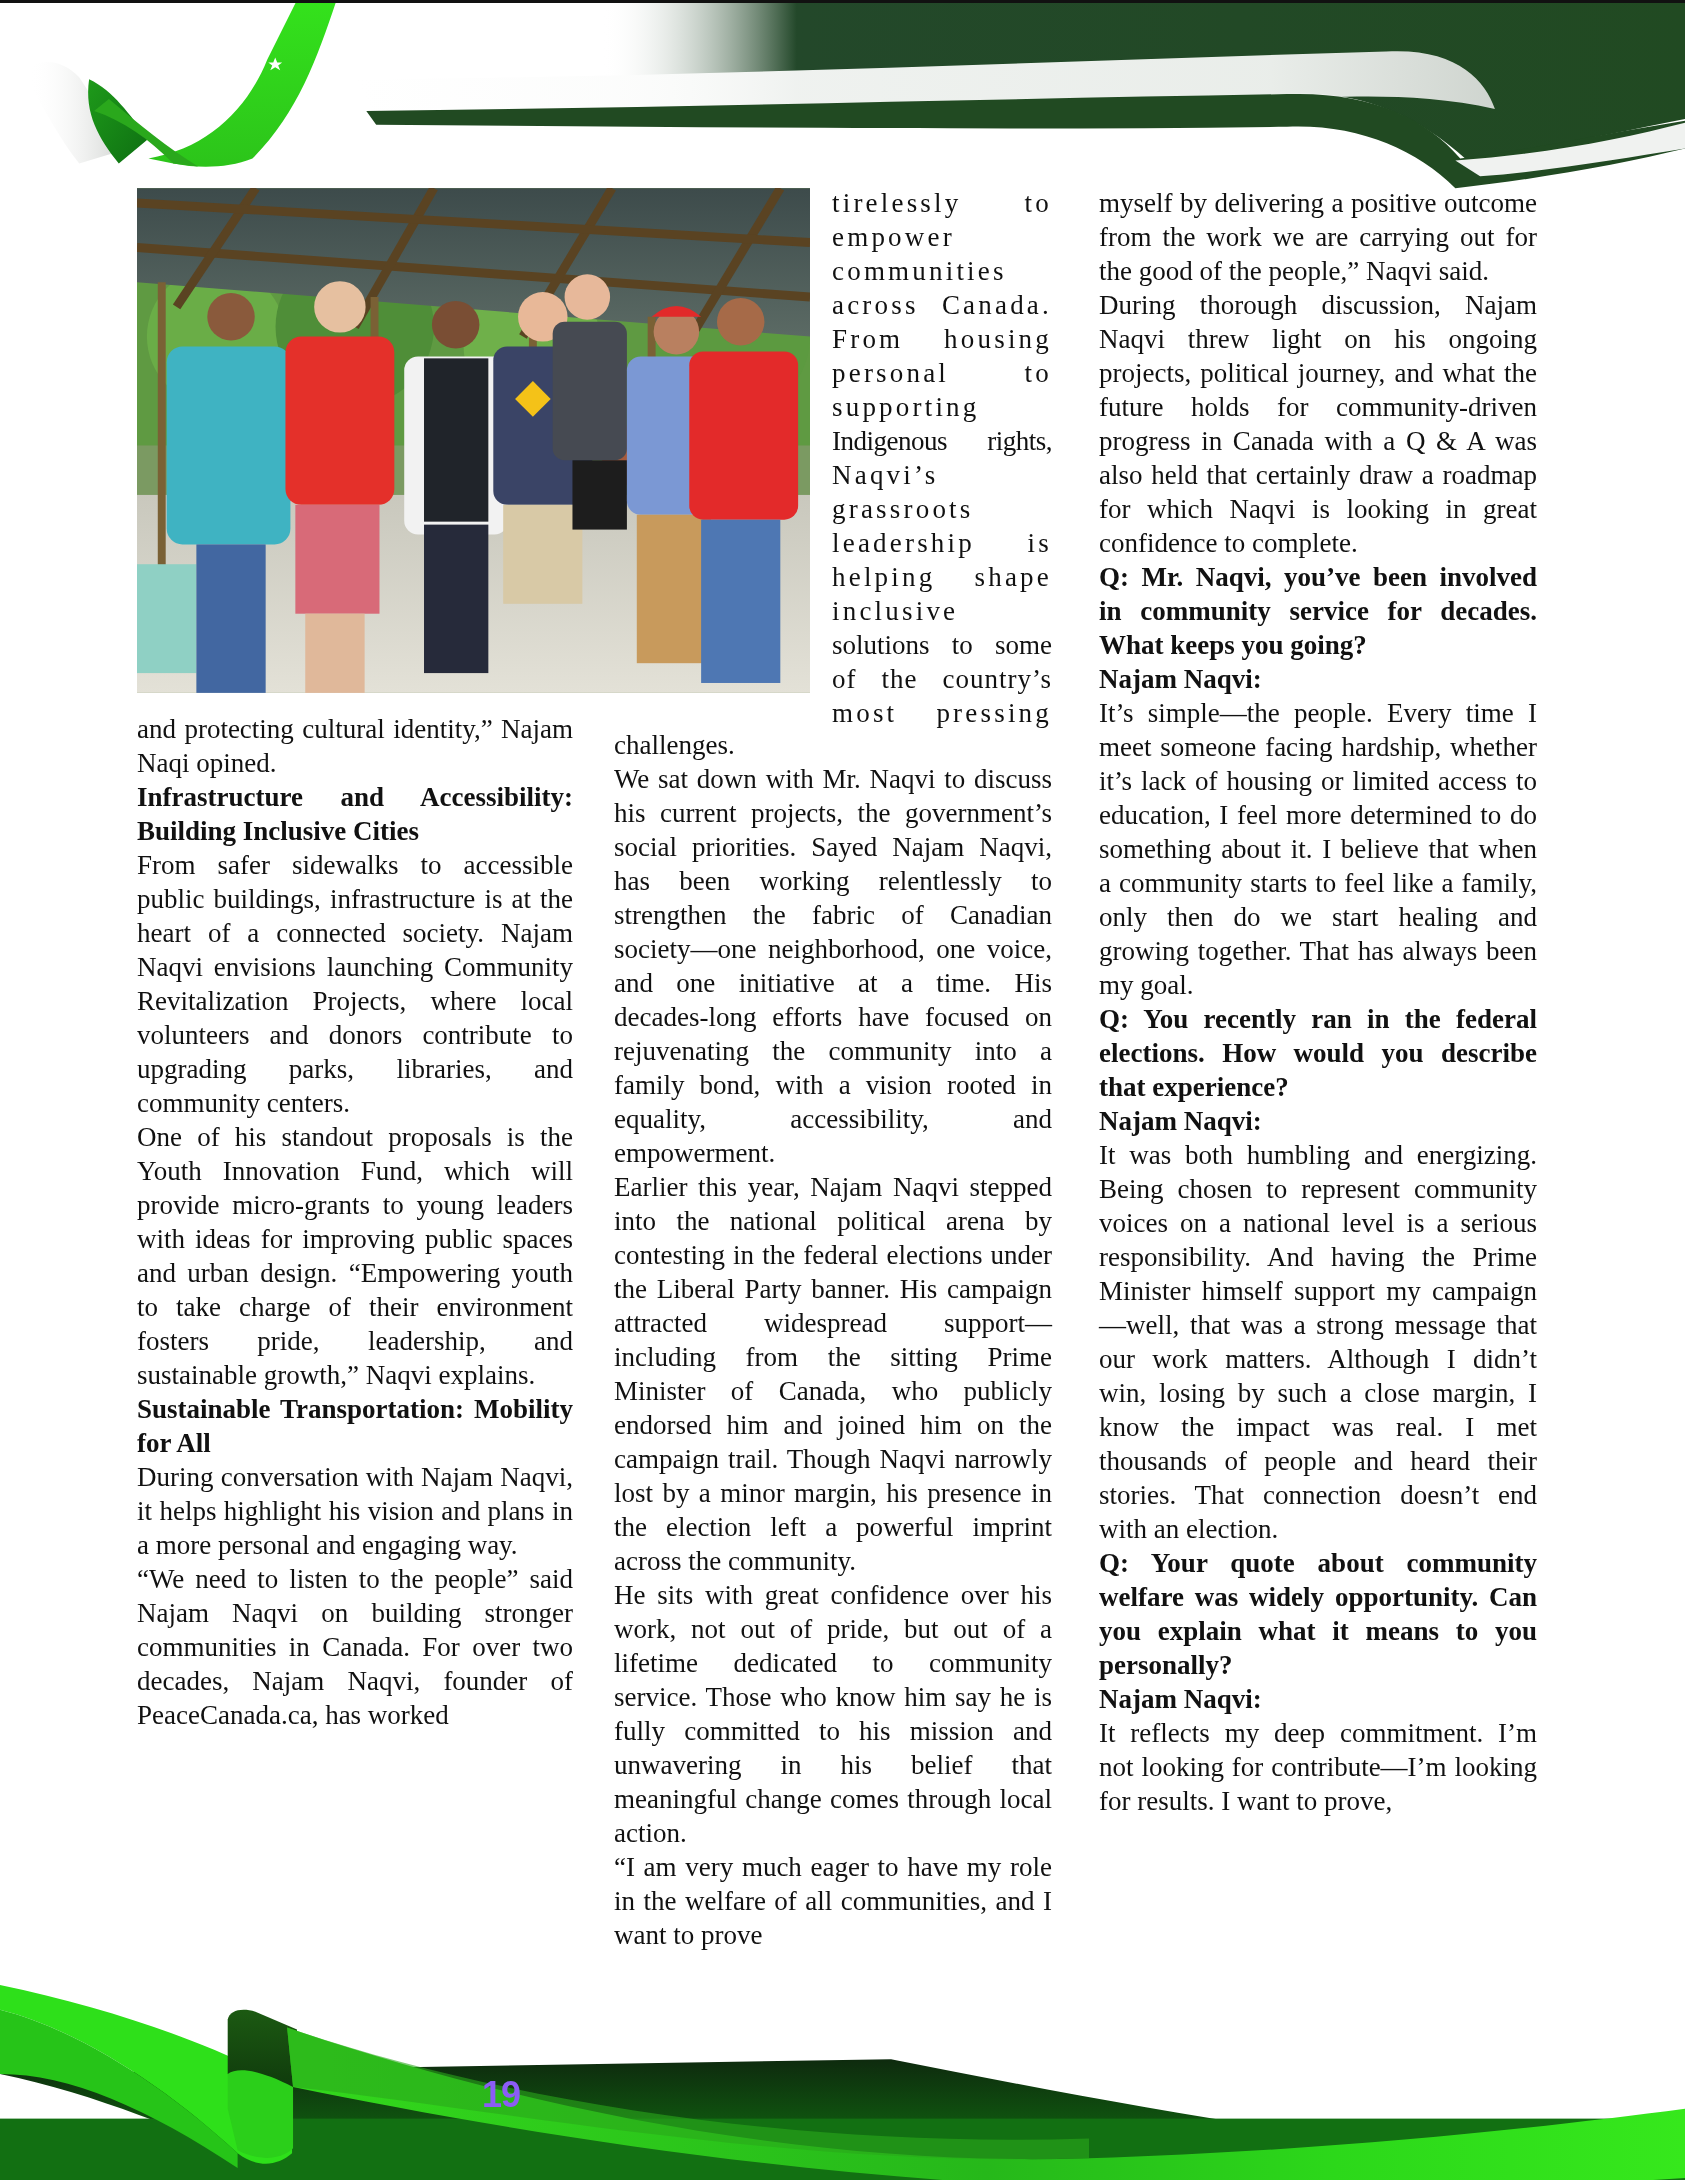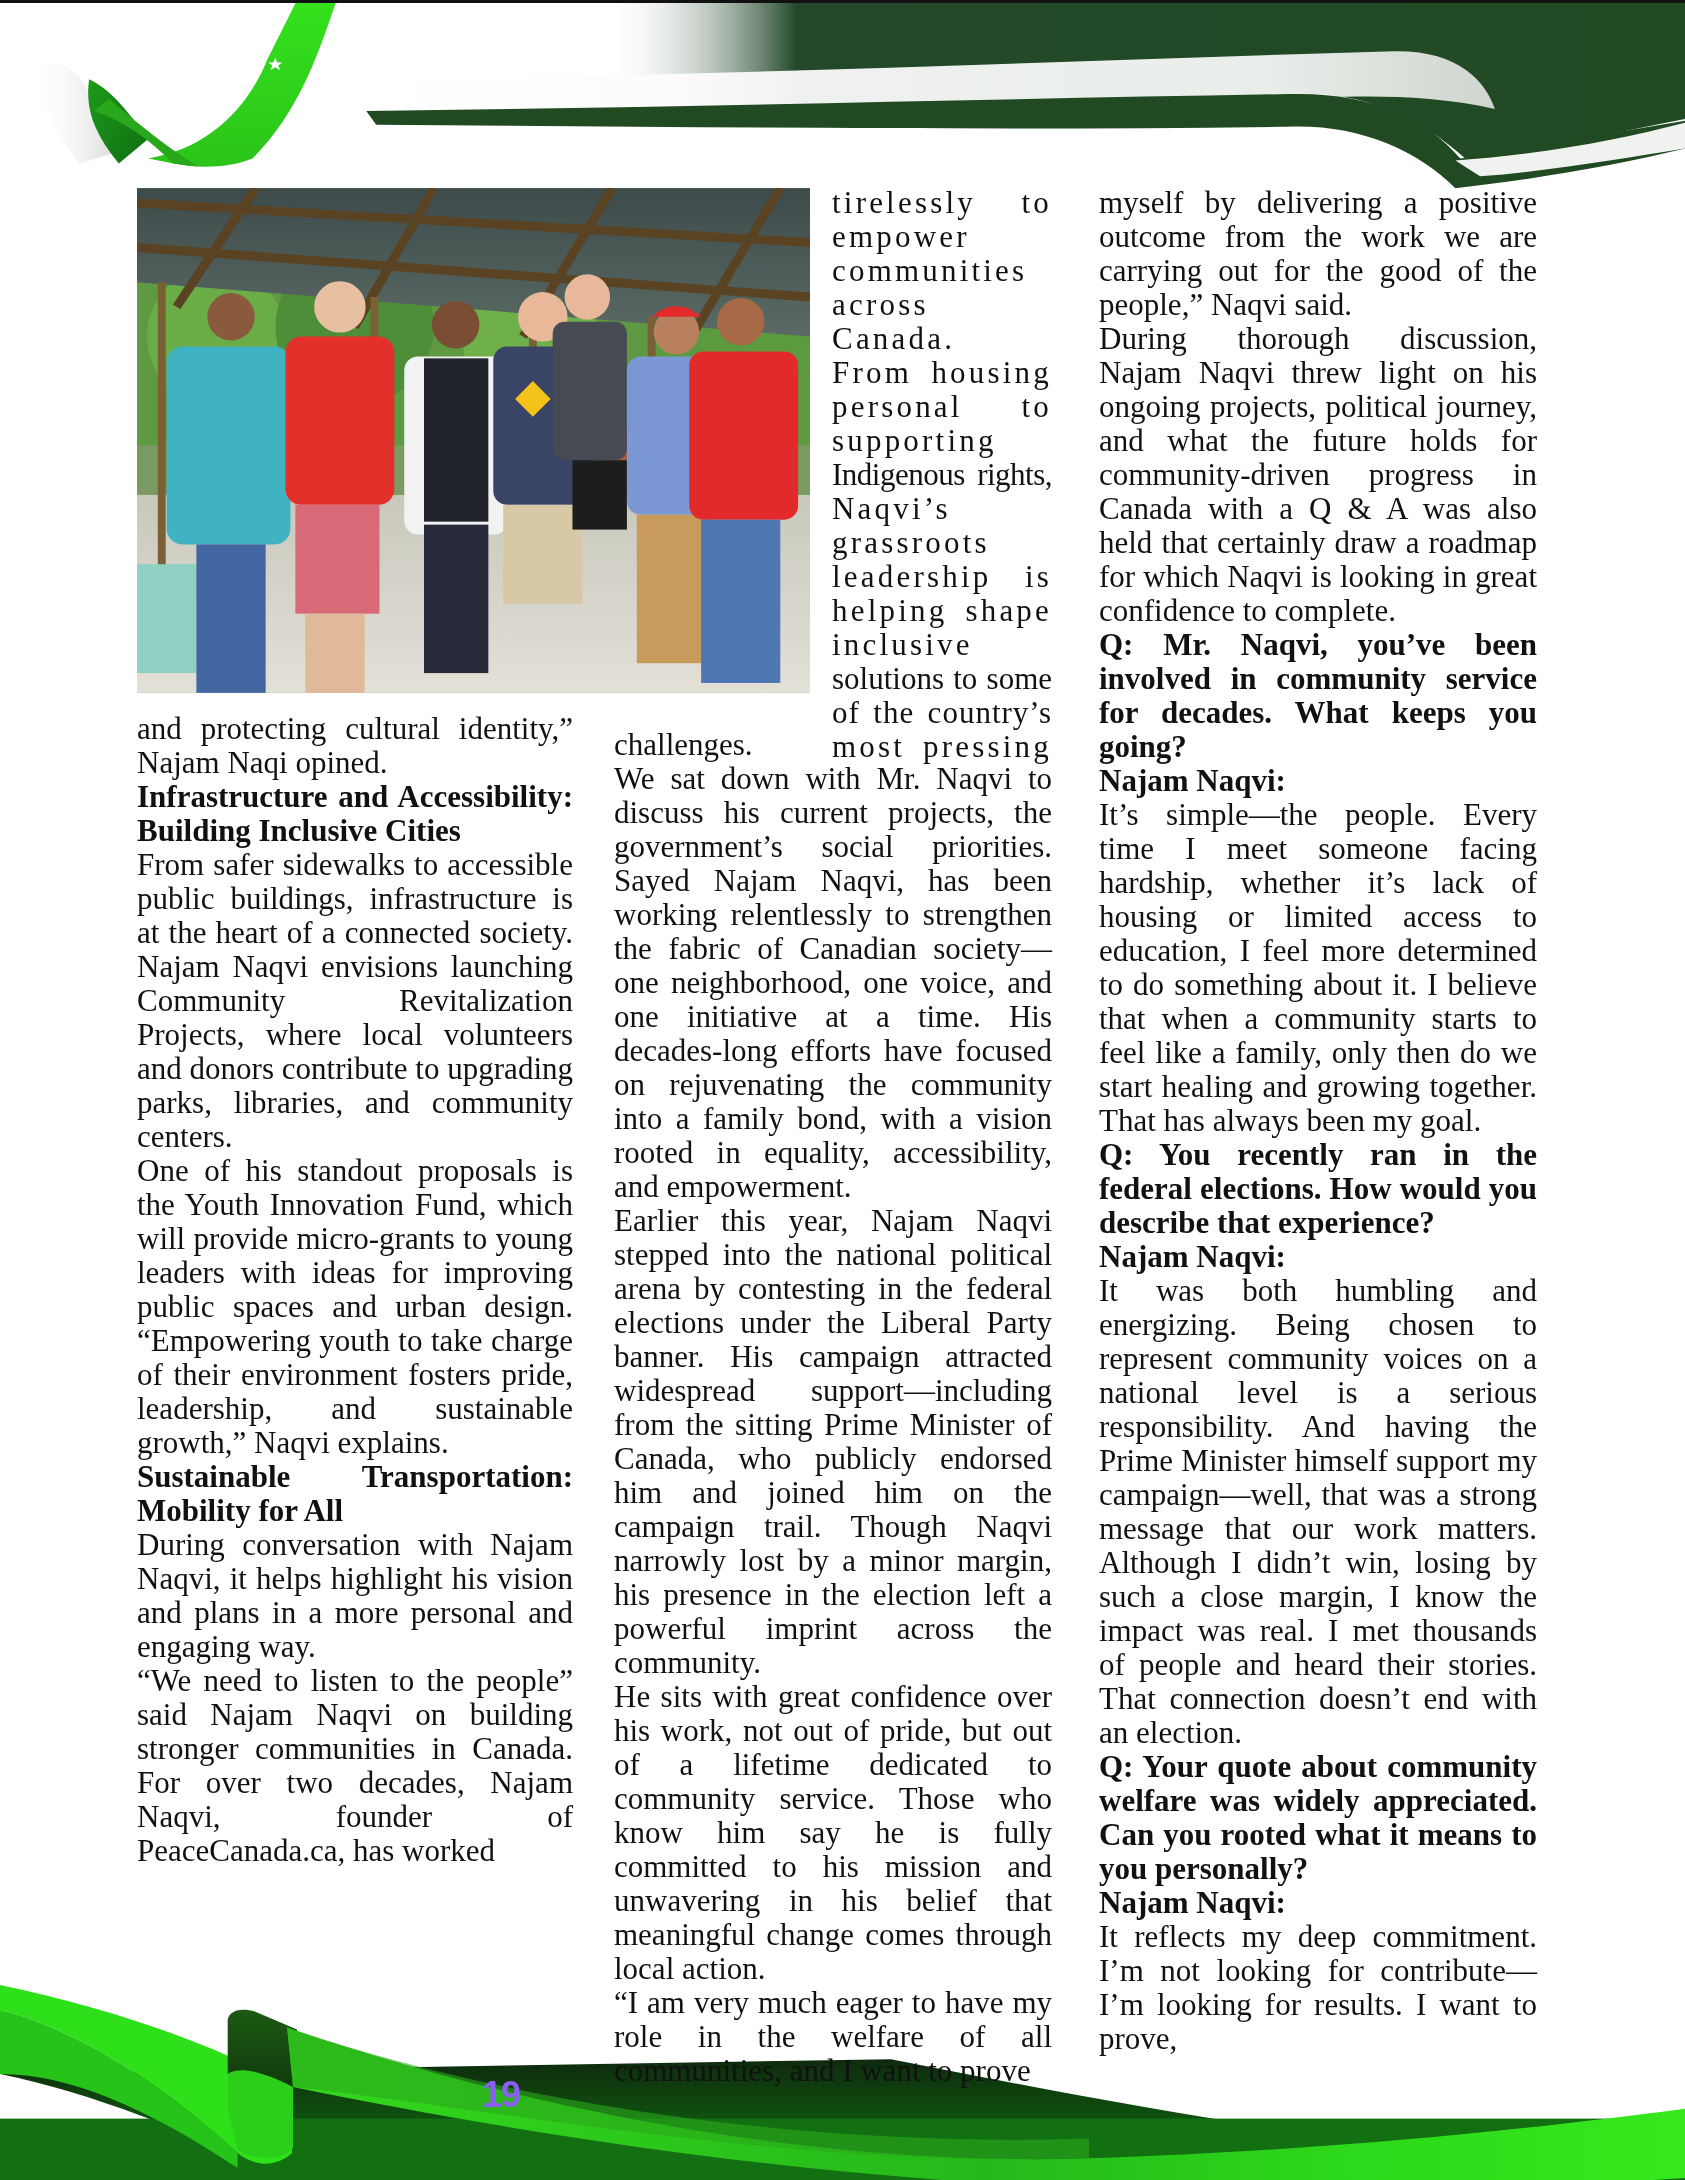--- a/index.html
+++ b/index.html
@@ -16,21 +16,21 @@
     position: absolute; left: 482px; top: 2074px; z-index: 4;
     font-family: "Liberation Sans", "DejaVu Sans", sans-serif;
     font-weight: bold; font-size: 36px; color: #8b5cf6; letter-spacing: -1px;
   }
   .photo {
     position: absolute; left: 137px; top: 188px; width: 673px; height: 505px; z-index: 2;
     overflow: hidden; background: #6b7a70;
   }
   .col {
     position: absolute; z-index: 3;
-    font-size: 31px; line-height: 34px; text-align: justify;
+    font-size: 27px; line-height: 34px; text-align: justify;
     hyphens: none;
   }
   .col p { margin: 0; }
   .col .h { font-weight: bold; }
   .col-narrow { left: 832px; top: 186px; width: 220px; letter-spacing: 3.2px; text-align: justify; text-align-last: justify; }
   .col-left { left: 137px; top: 712px; width: 436px; }
   .col-mid { left: 614px; top: 728px; width: 438px; }
   .col-right { left: 1099px; top: 186px; width: 438px; }
   .tight { letter-spacing: -0.6px; }
 </style>
@@ -207,21 +207,21 @@
 
 <div class="col col-right">
   <p>myself by delivering a positive outcome from the work we are carrying out for the good of the people,” Naqvi said.</p>
   <p>During thorough discussion, Najam Naqvi threw light on his ongoing projects, political journey, and what the future holds for community-driven progress in Canada with a Q &amp; A was also held that certainly draw a roadmap for which Naqvi is looking in great confidence to complete.</p>
   <p class="h">Q: Mr. Naqvi, you’ve been involved in community service for decades. What keeps you going?</p>
   <p class="h">Najam Naqvi:</p>
   <p>It’s simple—the people. Every time I meet someone facing hardship, whether it’s lack of housing or limited access to education, I feel more determined to do something about it. I believe that when a community starts to feel like a family, only then do we start healing and growing together. That has always been my goal.</p>
   <p class="h">Q: You recently ran in the federal elections. How would you describe that experience?</p>
   <p class="h">Najam Naqvi:</p>
   <p>It was both humbling and energizing. Being chosen to represent community voices on a national level is a serious responsibility. And having the Prime Minister himself support my campaign—well, that was a strong message that our work matters. Although I didn’t win, losing by such a close margin, I know the impact was real. I met thousands of people and heard their stories. That connection doesn’t end with an election.</p>
-  <p class="h">Q: Your quote about community welfare was widely appreciated. Can you rooted what it means to you personally?</p>
+  <p class="h">Q: Your quote about community welfare was widely opportunity. Can you explain what it means to you personally?</p>
   <p class="h">Najam Naqvi:</p>
   <p>It reflects my deep commitment. I’m not looking for contribute—I’m looking for results. I want to prove,</p>
 </div>
 
 <svg class="footer-art" viewBox="0 0 1702 202" preserveAspectRatio="none">
   <defs>
     <linearGradient id="ftDark" x1="0" y1="0" x2="0" y2="1">
       <stop offset="0" stop-color="#0e2a0e"></stop>
       <stop offset="1" stop-color="#107a10"></stop>
     </linearGradient>

